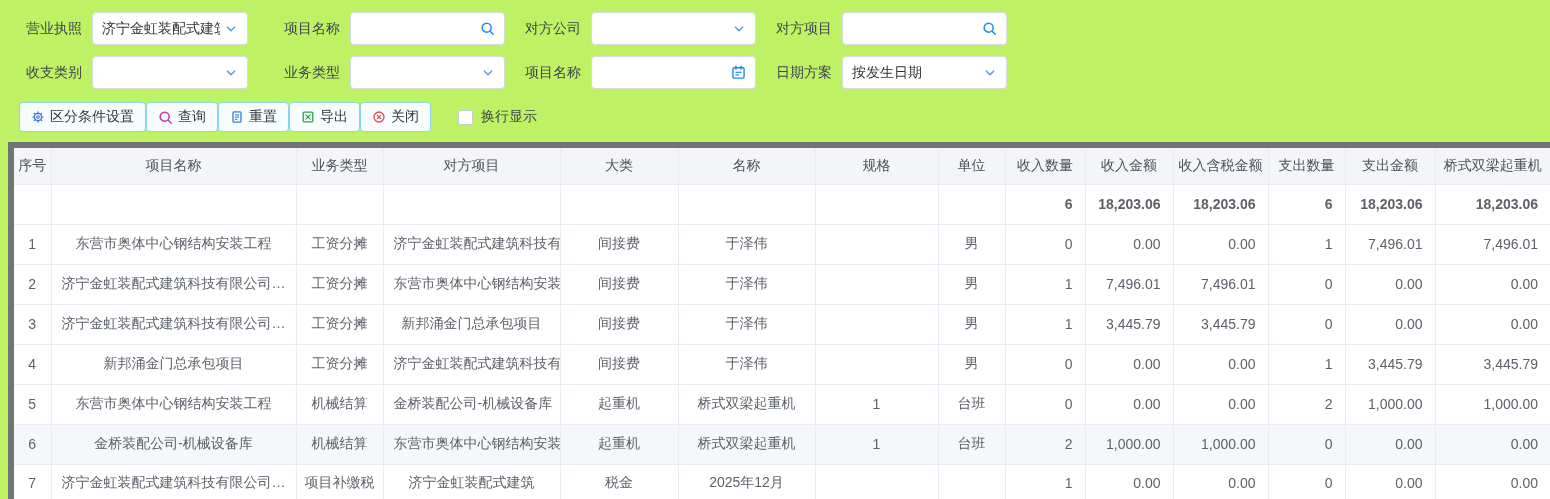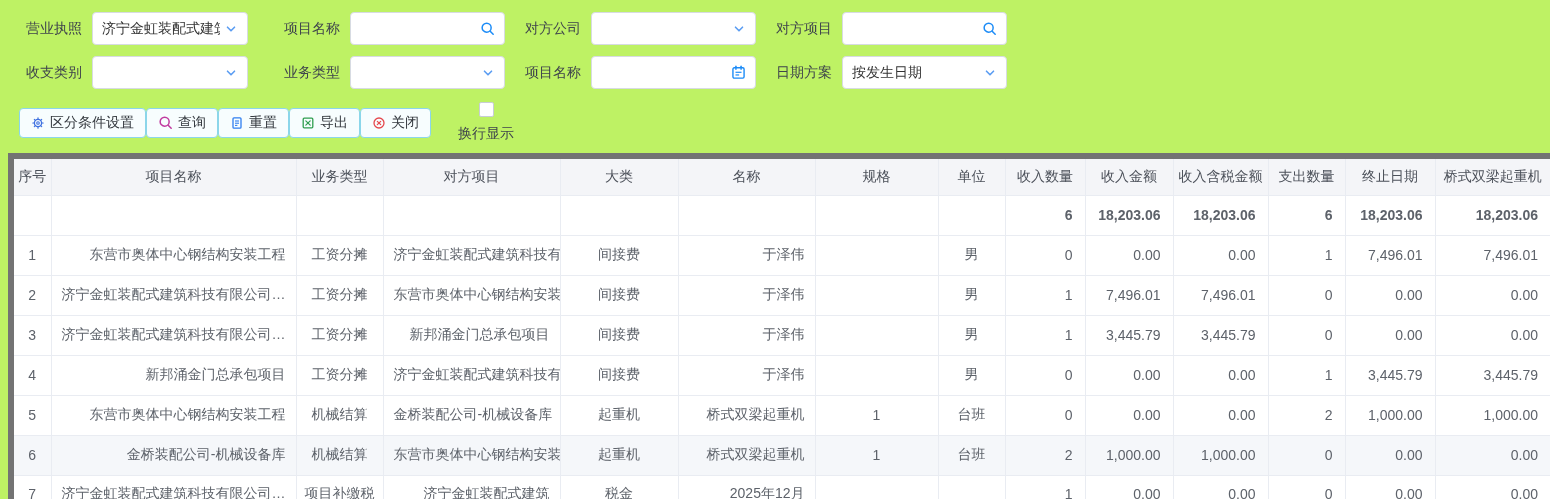--- a/index.html
+++ b/index.html
@@ -32,37 +32,37 @@
   .ctrl-value{font-size:14px;color:#333;white-space:nowrap;overflow:hidden;}
   .ctrl-icon{display:flex;align-items:center;flex:none;margin-left:4px;}
   
   #toolbar{display:flex;align-items:center;margin:13px 0 0 19px;}
   .btn{
     height:30px;border:1px solid #8bd6ea;background:#f7fdfe;border-radius:4px;
     display:inline-flex;align-items:center;gap:5px;padding:0 11px;
     font-size:14px;color:#32373d;cursor:pointer;box-sizing:border-box;
   }
   .btn .b-icon{display:flex;align-items:center;}
-  .wrap-toggle{margin-left:27px;display:flex;align-items:center;gap:8px;cursor:pointer;flex-direction:column;}
+  .wrap-toggle{margin-left:27px;display:flex;align-items:center;gap:8px;cursor:pointer;}
   .checkbox{width:15px;height:15px;background:#fff;border:1px solid #c8cdd5;border-radius:2px;box-sizing:border-box;}
   .wrap-label{font-size:14px;color:#3f444c;}
   
   #grid{
     margin:10px 0 0 8px;border-collapse:collapse;table-layout:fixed;width:1542px;
     background:#fff;font-size:14px;
   }
   #grid th,#grid td{
     border-right:1px solid #e9ecf2;border-bottom:1px solid #e9ecf2;
     white-space:nowrap;overflow:hidden;box-sizing:border-box;padding:0 4px;
   }
   #grid{border:6px solid #737373;}
   #grid th{height:39px;background:#f4f5f8;color:#4c515a;font-weight:400;}
   #grid td{height:40px;color:#5d626a;}
   .a-c{text-align:center;}
-  .a-l{text-align:right;padding:8px 10px !important;}
+  .a-l{text-align:center;padding:8px 10px !important;}
   .a-r{text-align:right;padding-right:12px !important;}
   tr.summary-row td{font-weight:bold;color:#30343a;}
   tr.hl td{background:#f5f7fa;}
 </style>
 </head>
 <body>
 
 <div id="app">
   <div class="filter-row" id="filter-row-1">
       <div class="f-item">
@@ -249,21 +249,21 @@
           <th class="a-c">业务类型</th>
           <th class="a-c">对方项目</th>
           <th class="a-c">大类</th>
           <th class="a-c">名称</th>
           <th class="a-c">规格</th>
           <th class="a-c">单位</th>
           <th class="a-c">收入数量</th>
           <th class="a-c">收入金额</th>
           <th class="a-c">收入含税金额</th>
           <th class="a-c">支出数量</th>
-          <th class="a-c">终止日期</th>
+          <th class="a-c">支出金额</th>
           <th class="a-c">桥式双梁起重机</th>
         </tr>
       </thead>
     <tbody id="grid-body">
         <tr class="summary-row">
           <td class="a-c"></td>
           <td class="a-l"></td>
           <td class="a-c"></td>
           <td class="a-l"></td>
           <td class="a-c"></td>

